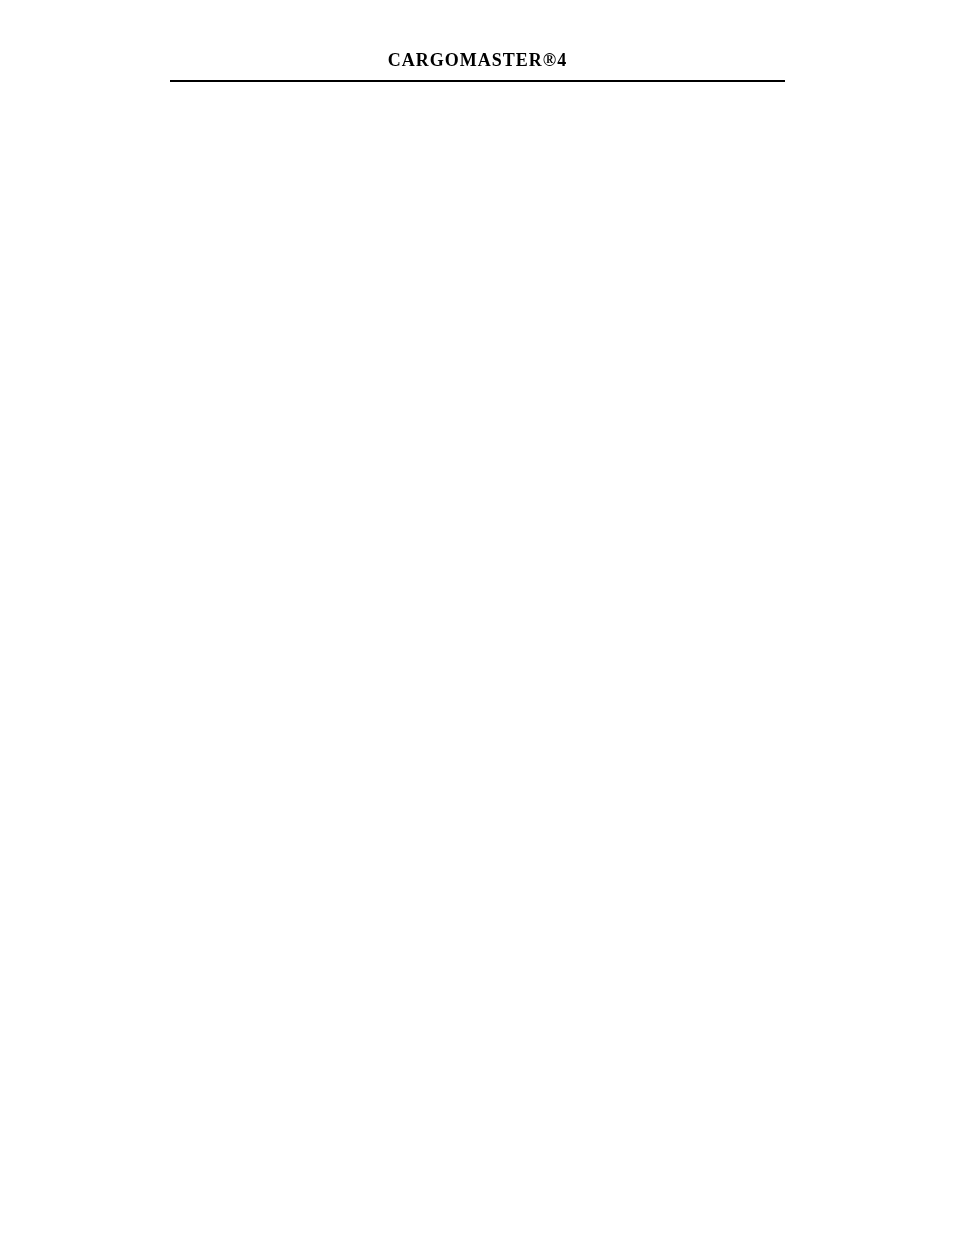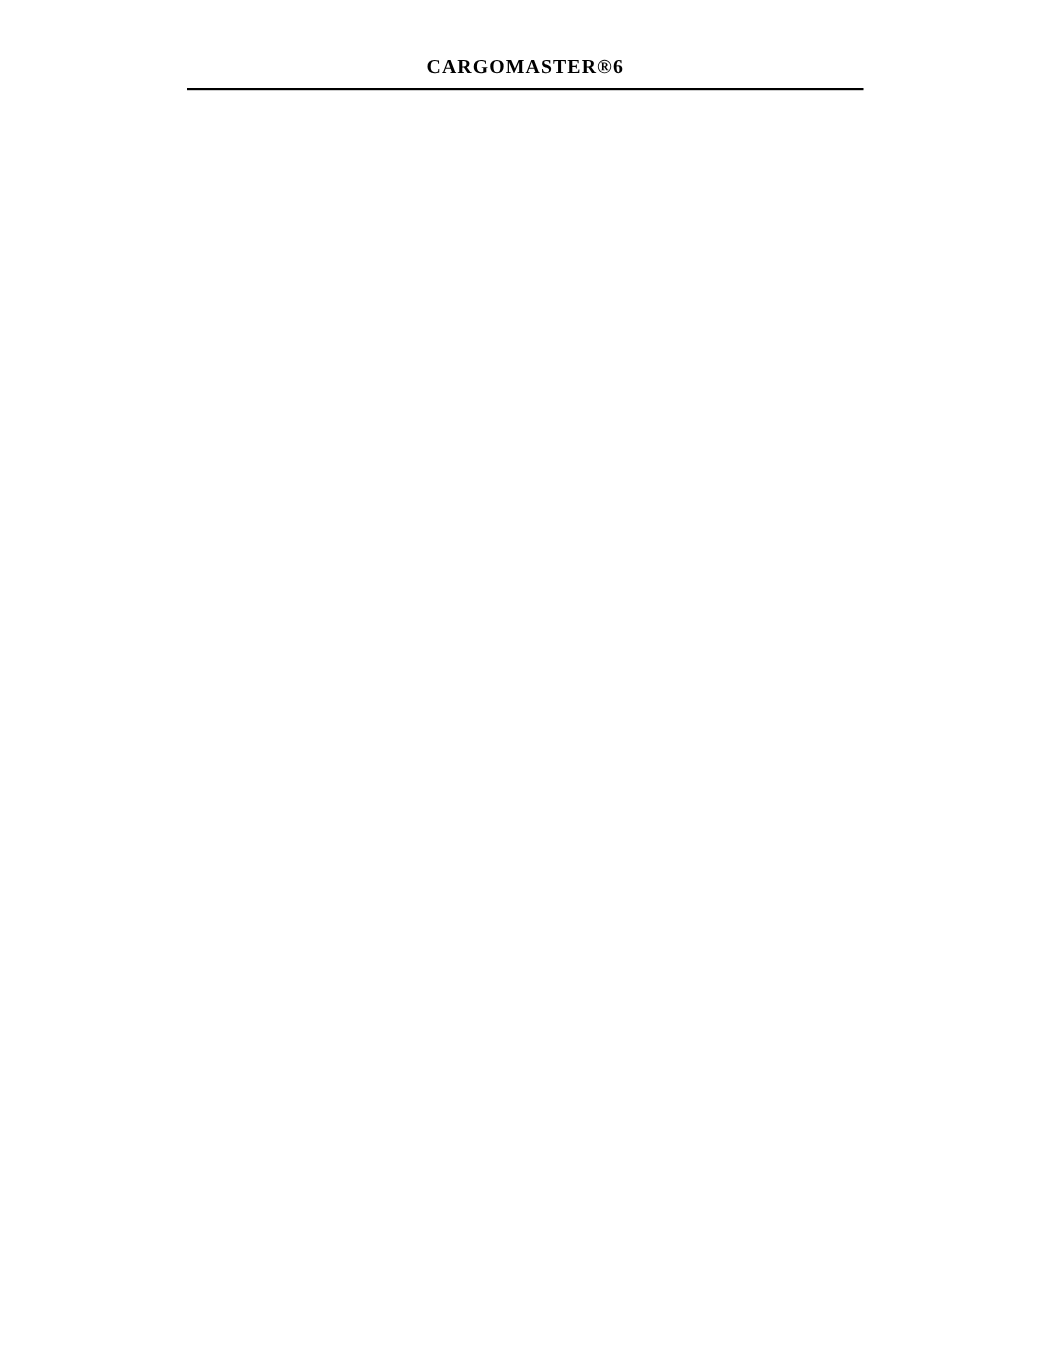--- a/index.html
+++ b/index.html
@@ -324,21 +324,21 @@
     right: 170px;
     top: 1150px;
     font-size: 12px;
   }
 </style>
 </head>
 <body>
 
 <div class="page">
 
-  <div class="page-header">CARGOMASTER®6</div>
+  <div class="page-header">CARGOMASTER®4</div>
   <hr class="hr-top">
 
   <div class="dialog">
     <div class="titlebar">
       <span>User Preferences</span>
       <span class="titlebar-close">✕</span>
     </div>
 
     <div class="tabs">
       <div class="tab">Pictures</div>

